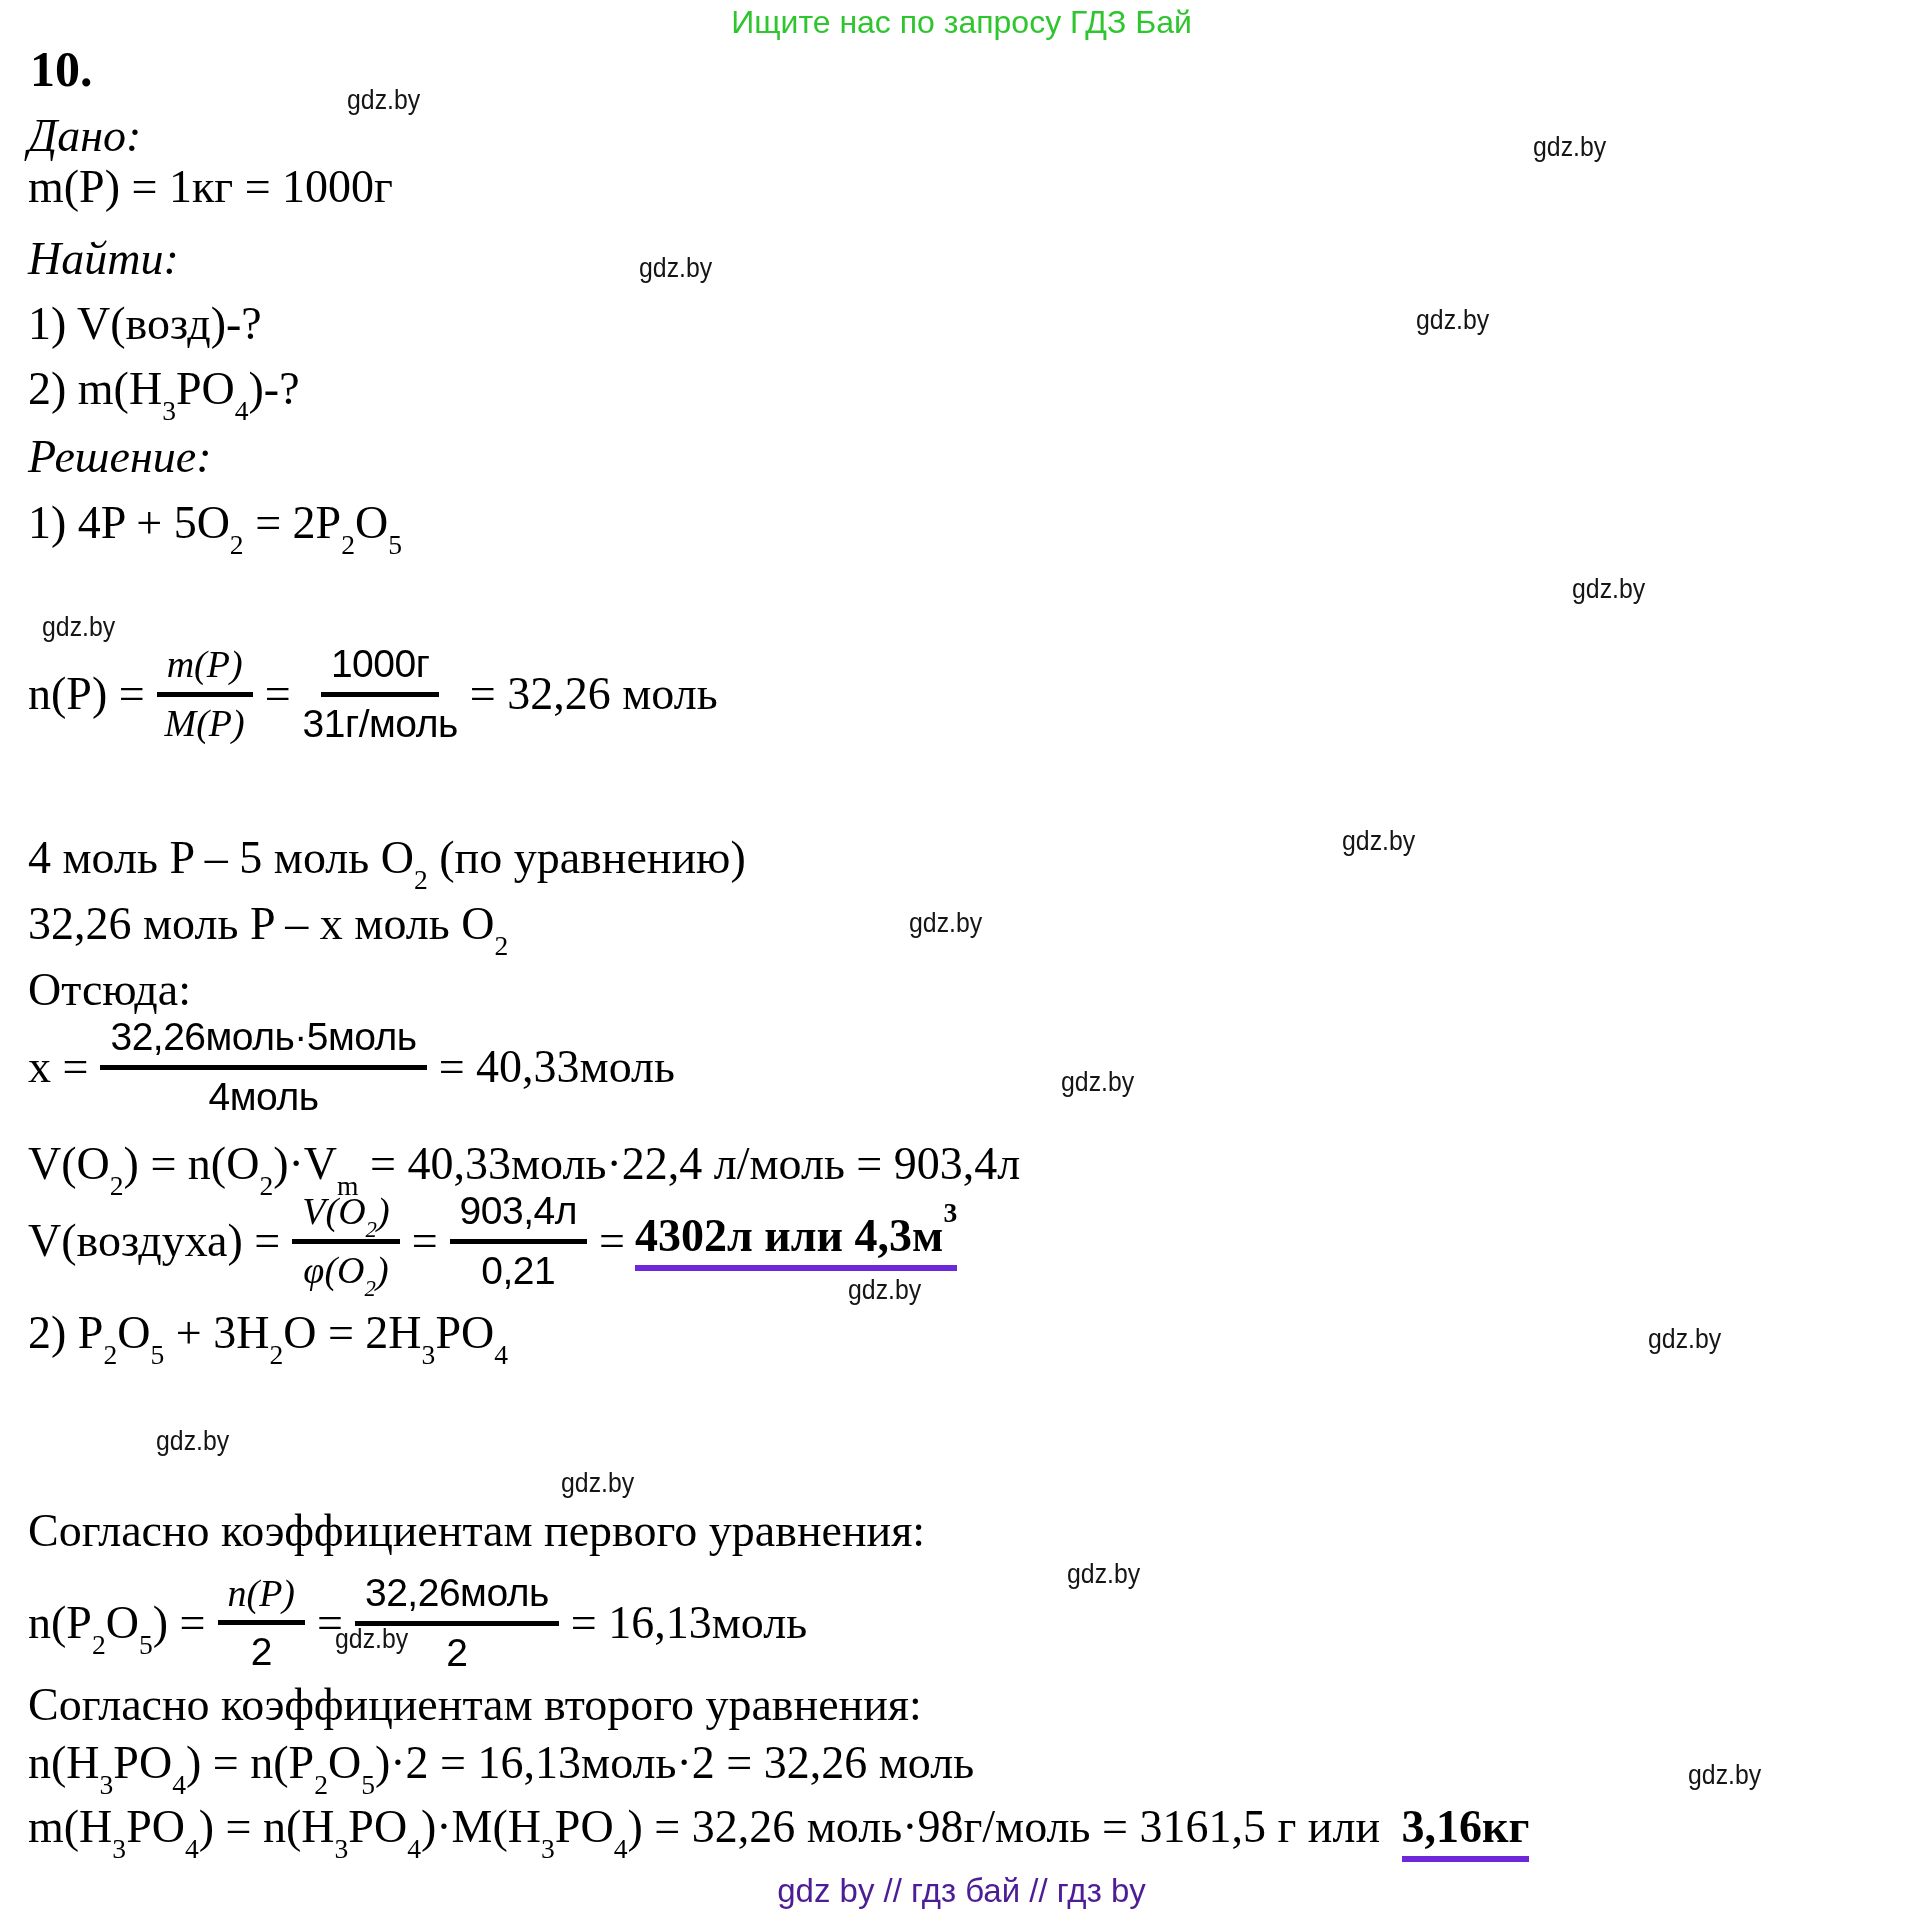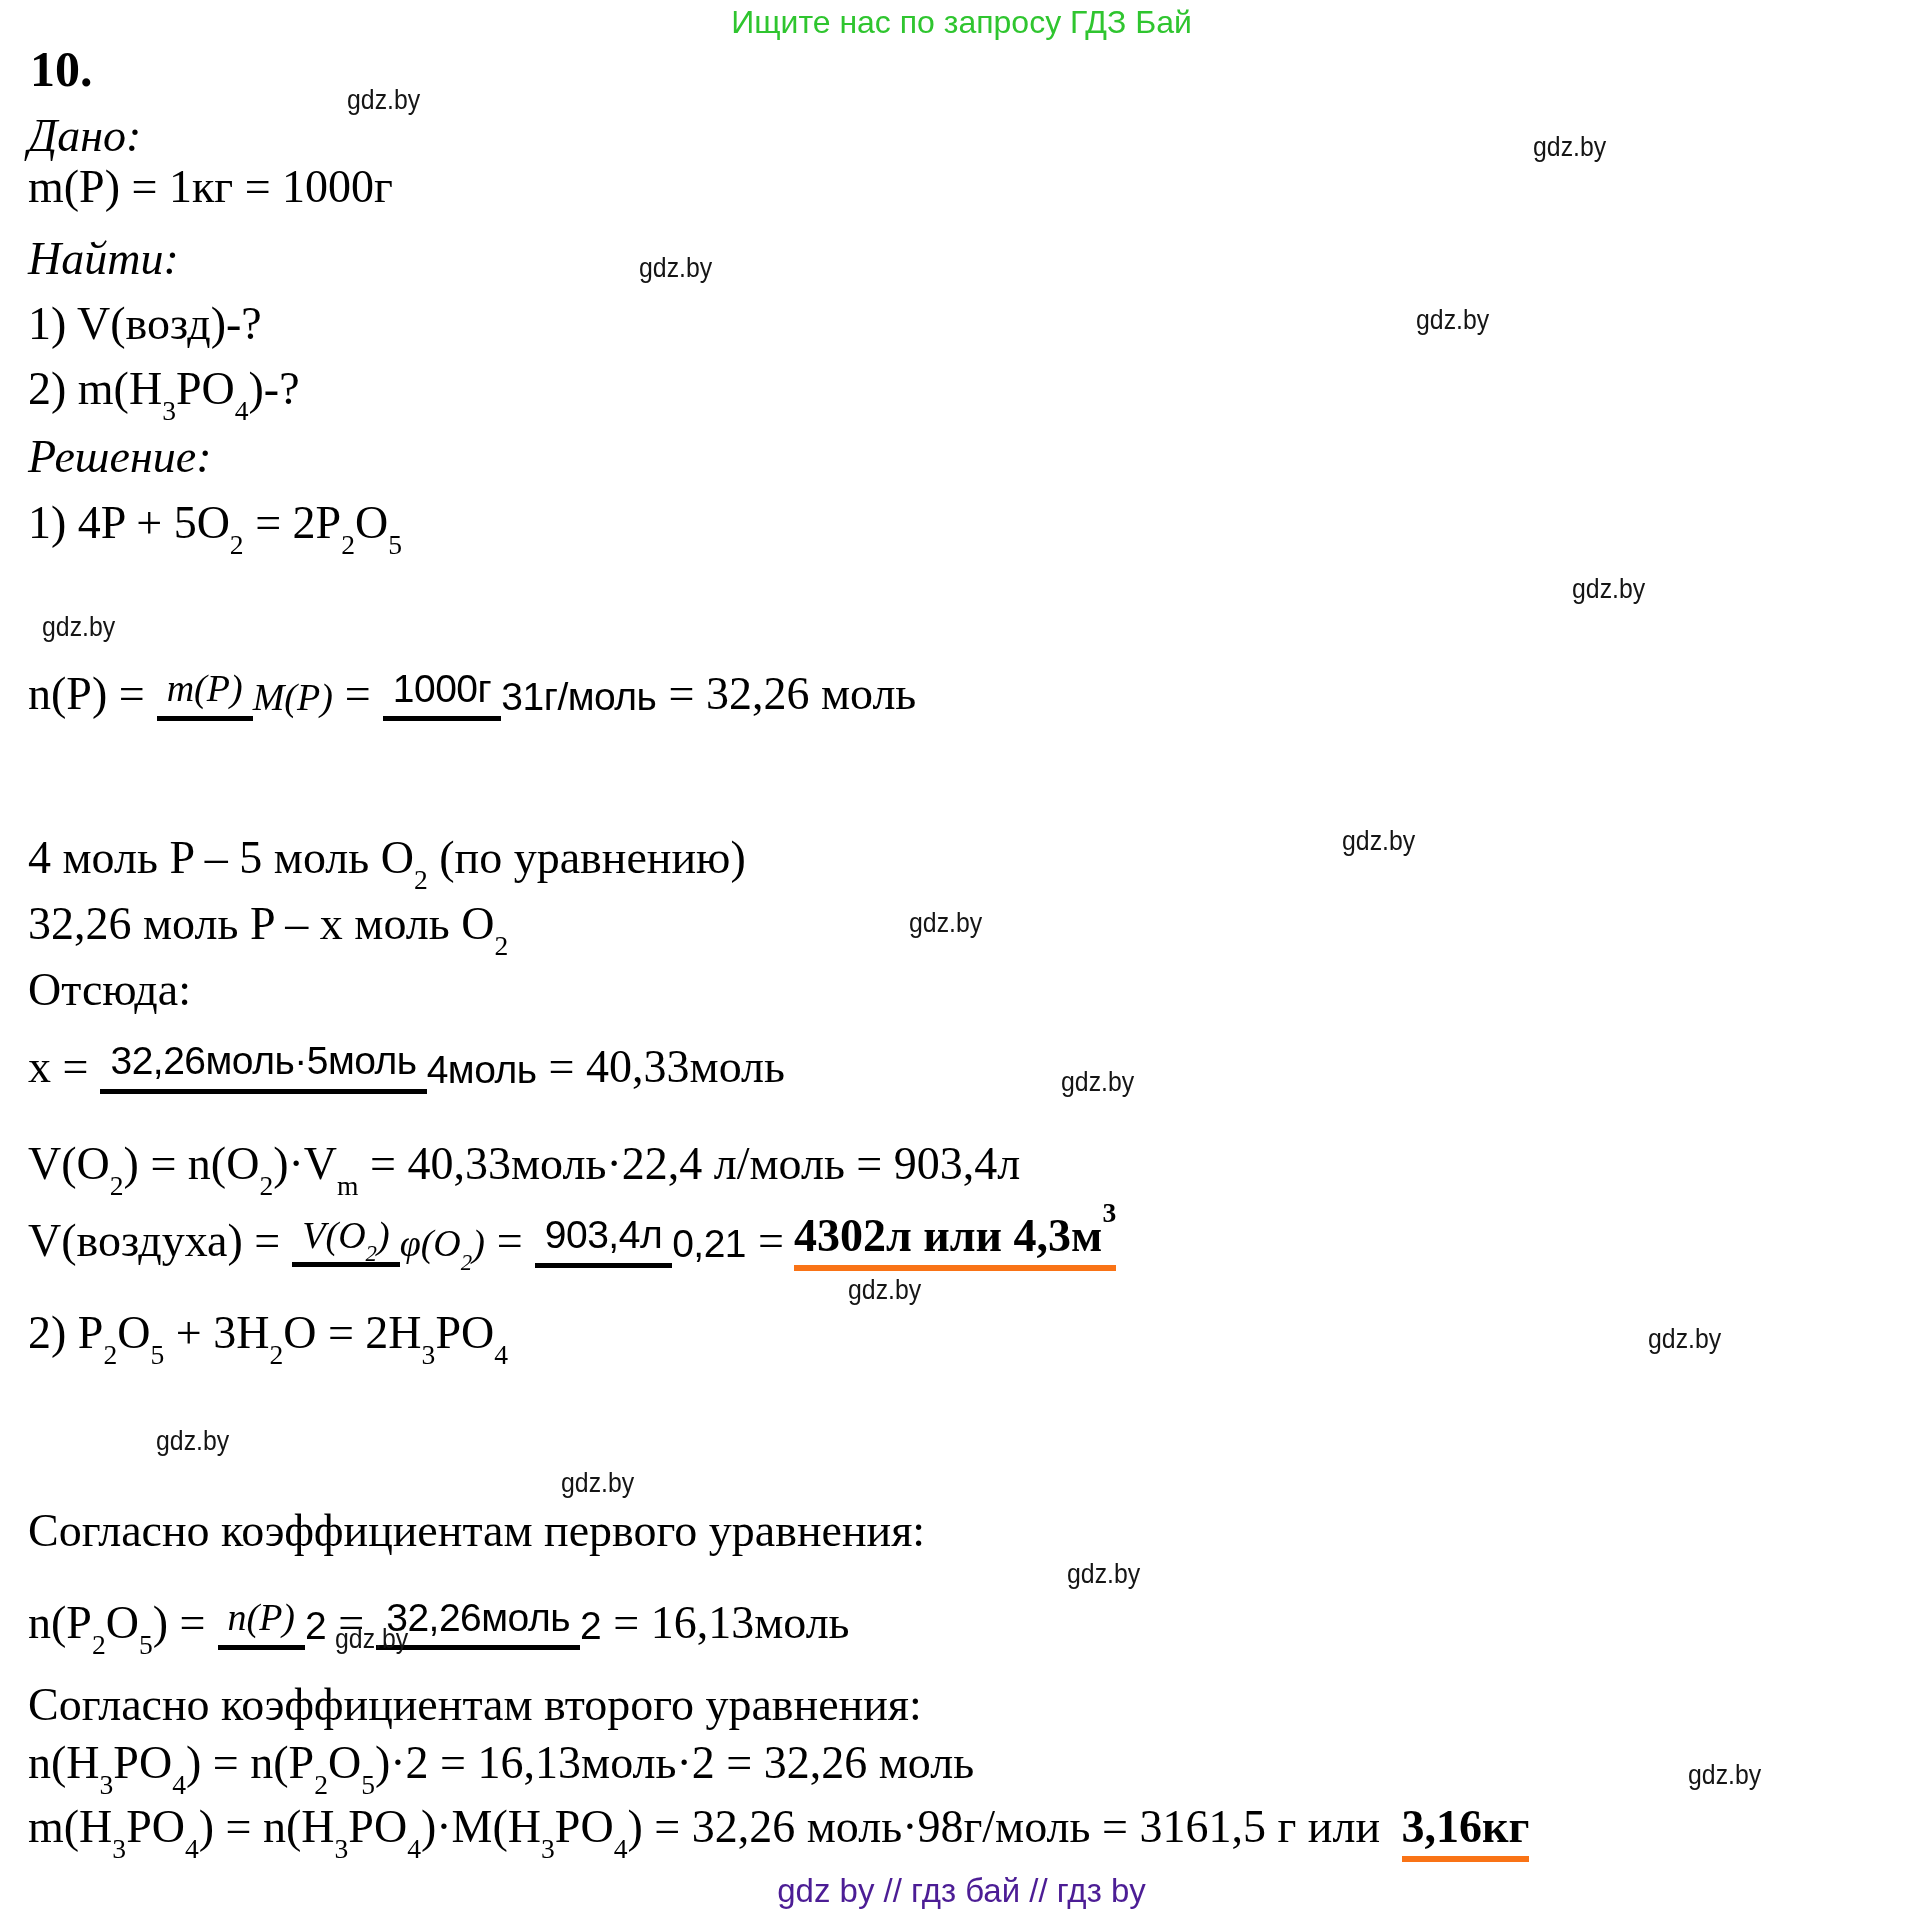--- a/index.html
+++ b/index.html
@@ -47,36 +47,37 @@
     position: absolute;
     font-family: "Liberation Sans", sans-serif;
     font-size: 27px;
     color: #151515;
     white-space: nowrap;
     transform: scaleX(0.92);
     transform-origin: left center;
   }
   .frac {
     display: inline-flex;
+    flex-direction: column;
     align-items: center;
     margin: 0 12px;
   }
   .num { border-bottom: 5px solid #000; padding: 0 10px 6px; }
   .den { padding-top: 6px; }
   .fs  {
     font-size: 39px;
     font-family: "Liberation Sans", sans-serif;
     letter-spacing: -0.5px;
   }
   .fi  { font-size: 38px; font-style: italic; }
   sub { font-size: 60%; line-height: 0; position: relative; top: 0.22em; }
   sup { font-size: 60%; line-height: 0; position: relative; top: -0.45em; }
   .result-underline {
     font-weight: bold;
-    border-bottom: 6px solid #f97316;
+    border-bottom: 6px solid #6d28d9;
     padding-bottom: 4px;
     margin-left: 10px;
   }
 </style>
 </head>
 <body>
 
 <div class="page">
 
   <div class="header-line" style="color: rgb(47, 197, 47);">Ищите нас по запросу ГДЗ Бай</div>

